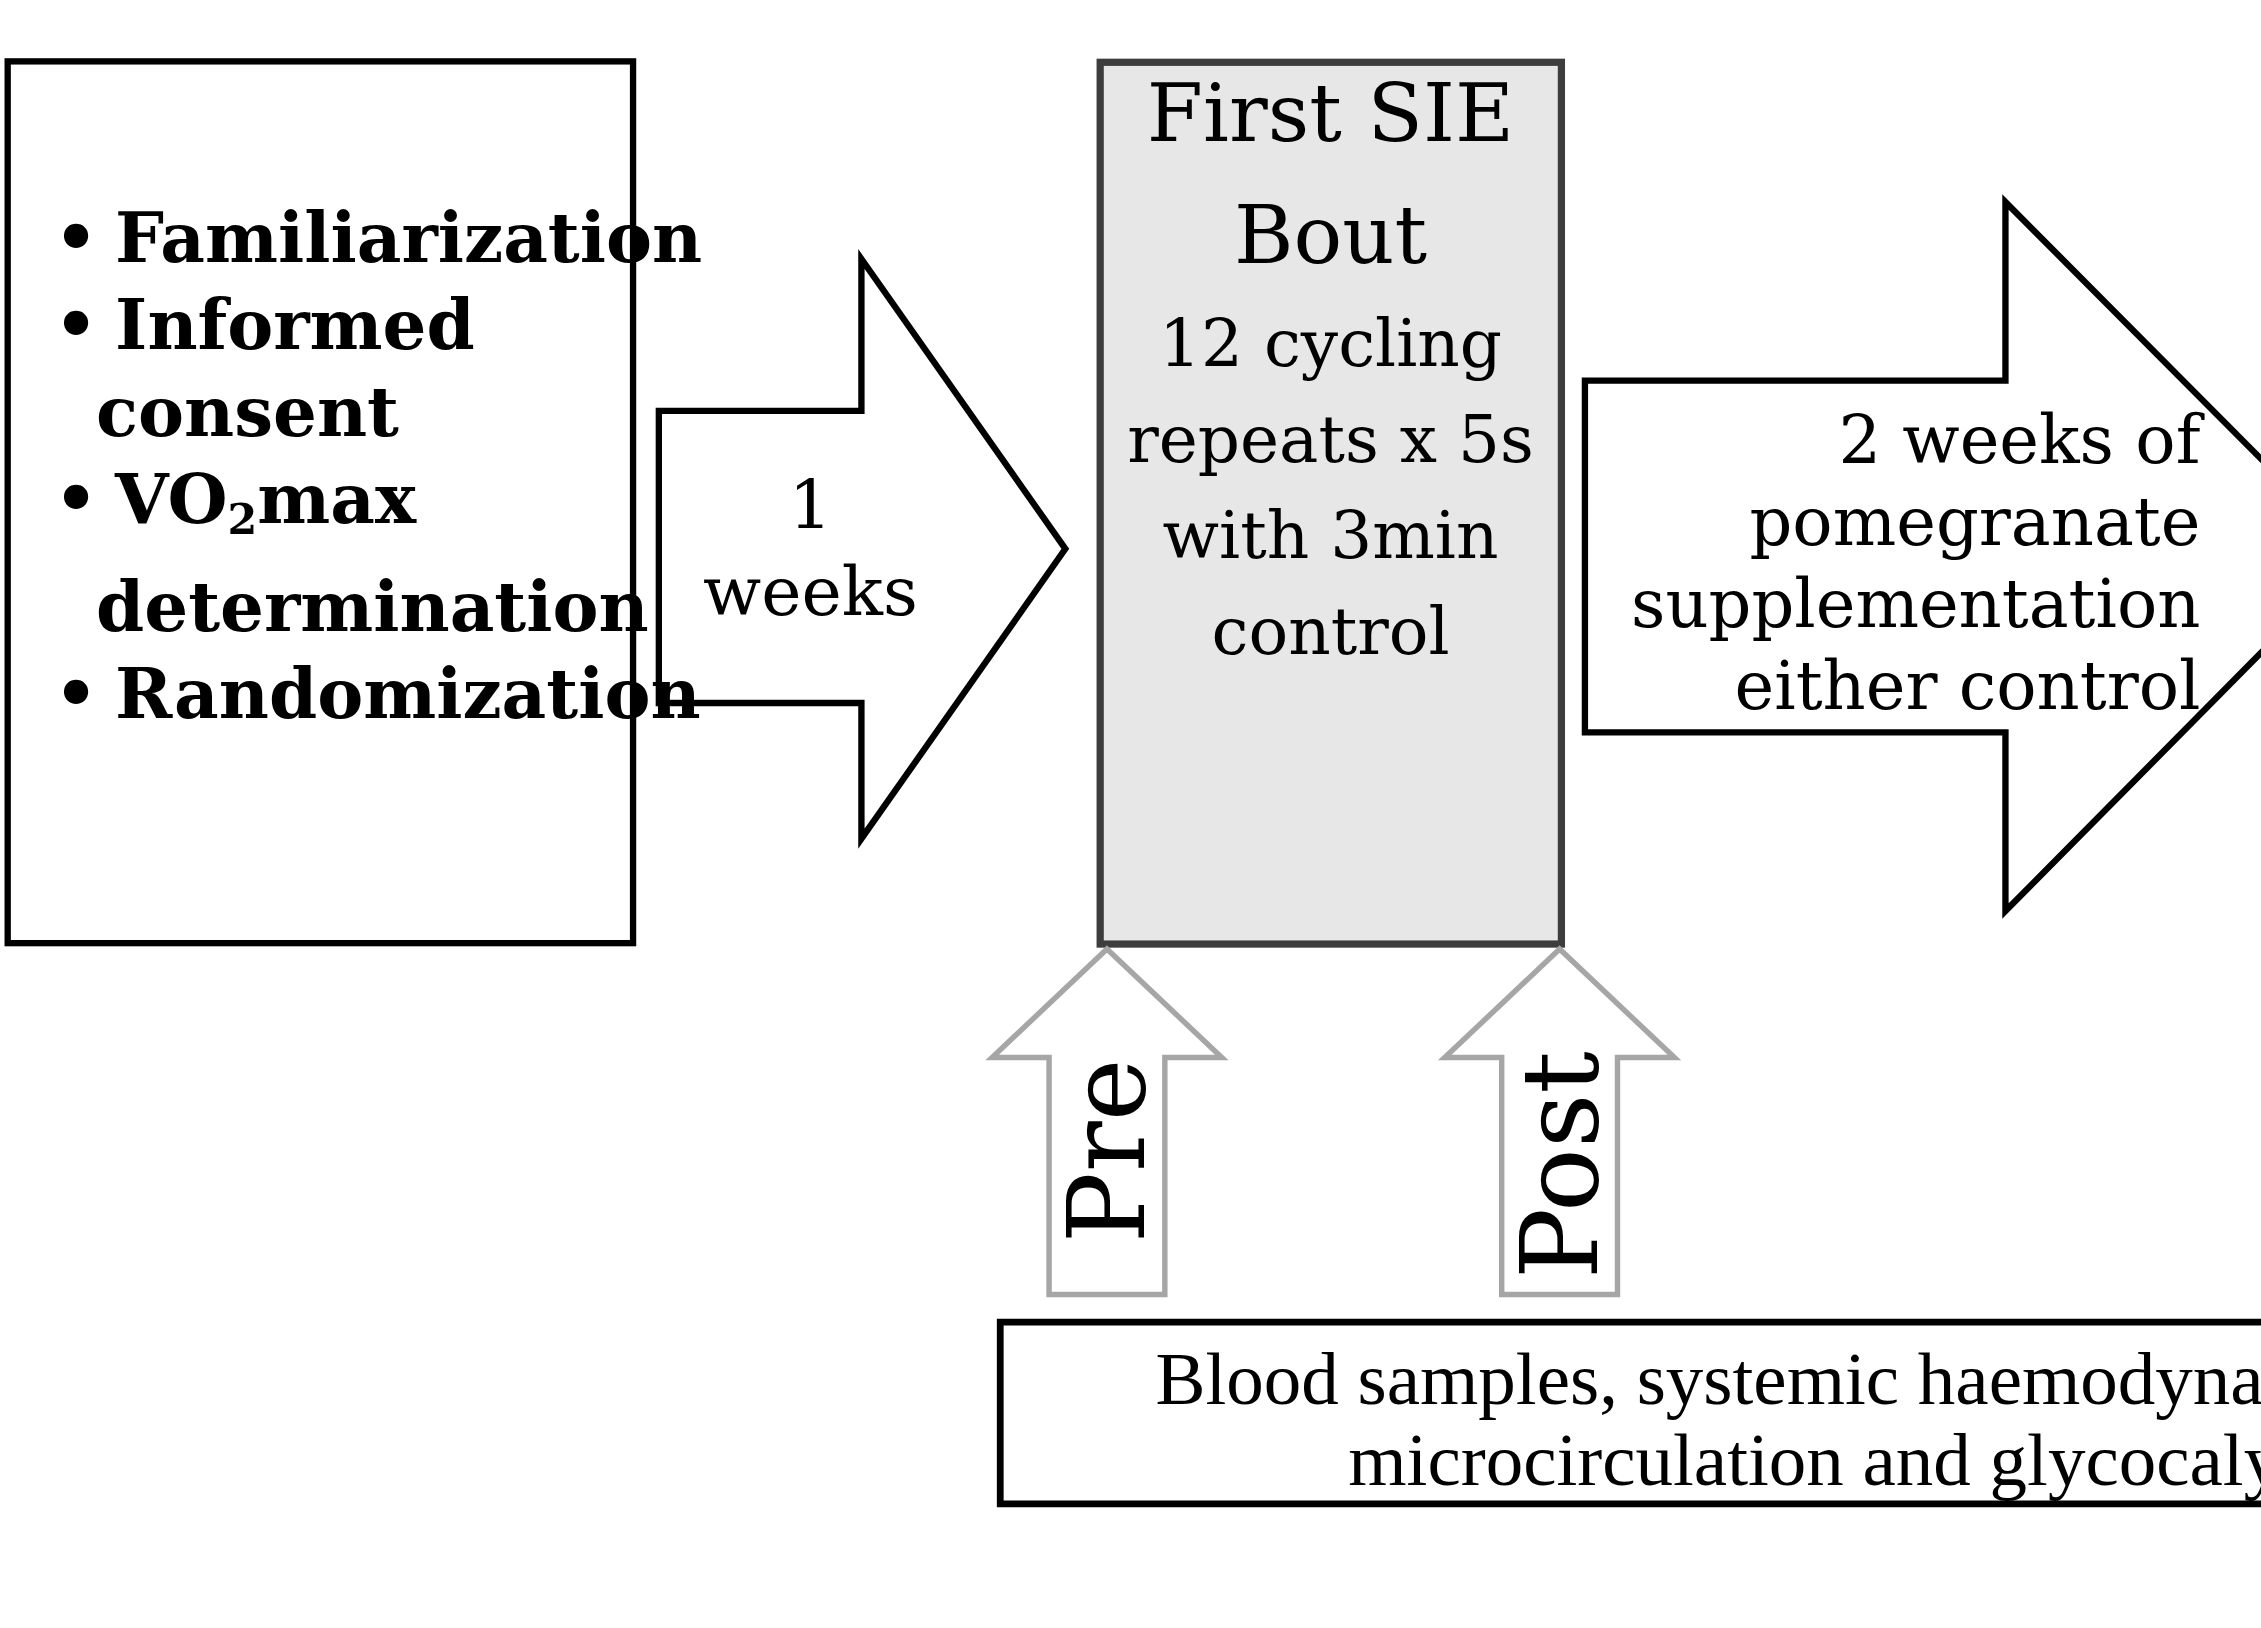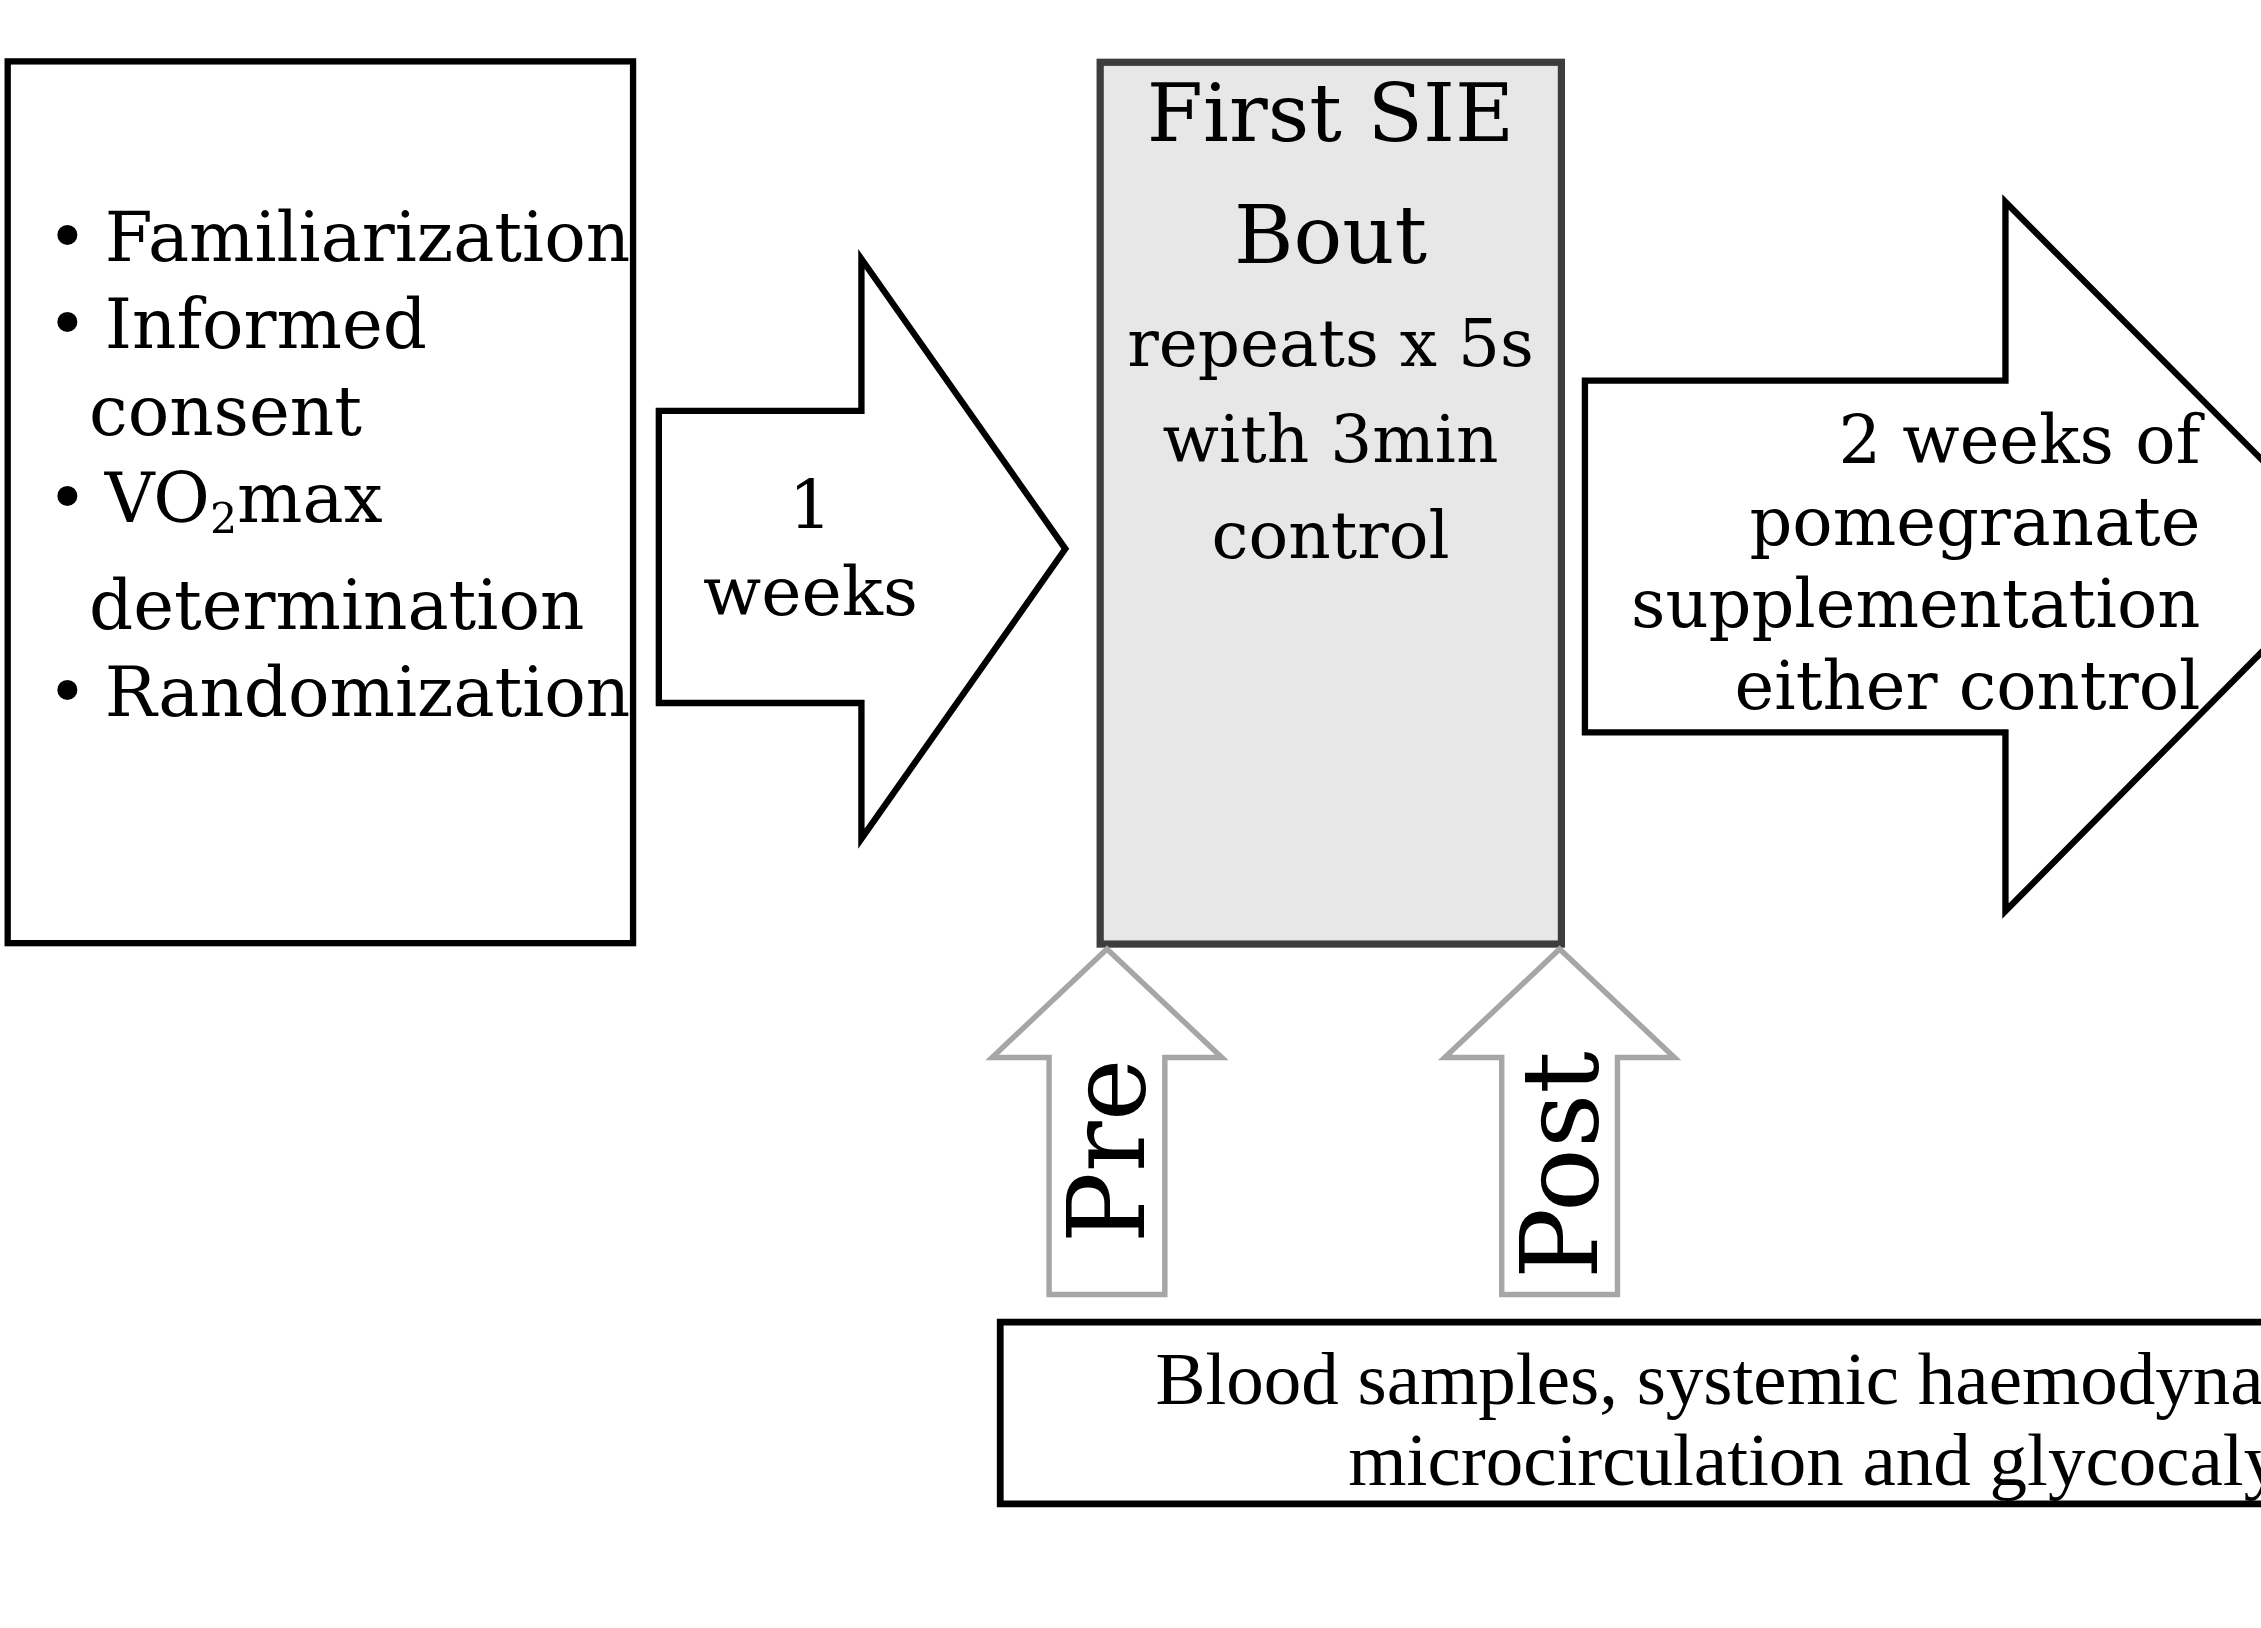--- a/index.html
+++ b/index.html
@@ -10,22 +10,22 @@
     background: #ffffff;
     overflow: hidden;
     font-family: "DejaVu Serif", "Liberation Serif", serif;
     color: #000000;
   }
   svg.shapes { position: absolute; left: 0; top: 0; width: 3173px; height: 1629px; }
   .txt { position: absolute; }
 
   
   .bullets {
-    left: 47px; top: 194px; width: 556px;
-    font-size: 69px; line-height: 87px;
+    left: 54px; top: 194px; width: 556px;
+    font-size: 69px; line-height: 87px; font-weight: bold;
   }
   .bullet-item { padding-left: 42px; text-indent: -42px; }
   .bullet-glyph { margin-right: 17px; }
   sub.vo2sub { font-size: 0.62em; vertical-align: -0.25em; }
 
   
   .week-label {
     left: 659px; top: 461px; width: 303px;
     text-align: center; font-size: 68px; line-height: 87px;
   }
@@ -101,20 +101,21 @@
   </div>
 
   <div class="txt week-label">
     <div>1</div>
     <div>weeks</div>
   </div>
 
   <div class="txt box-text first">
     <div class="box-title-line">First SIE</div>
     <div class="box-title-line">Bout</div>
+    <div class="box-detail-line">12 cycling</div>
     <div class="box-detail-line">repeats x 5s</div>
     <div class="box-detail-line">with 3min</div>
     <div class="box-detail-line">control</div>
   </div>
 
   <div class="txt mid-label">
     <div>2 weeks of</div>
     <div>pomegranate</div>
     <div>supplementation</div>
     <div>either control</div>

